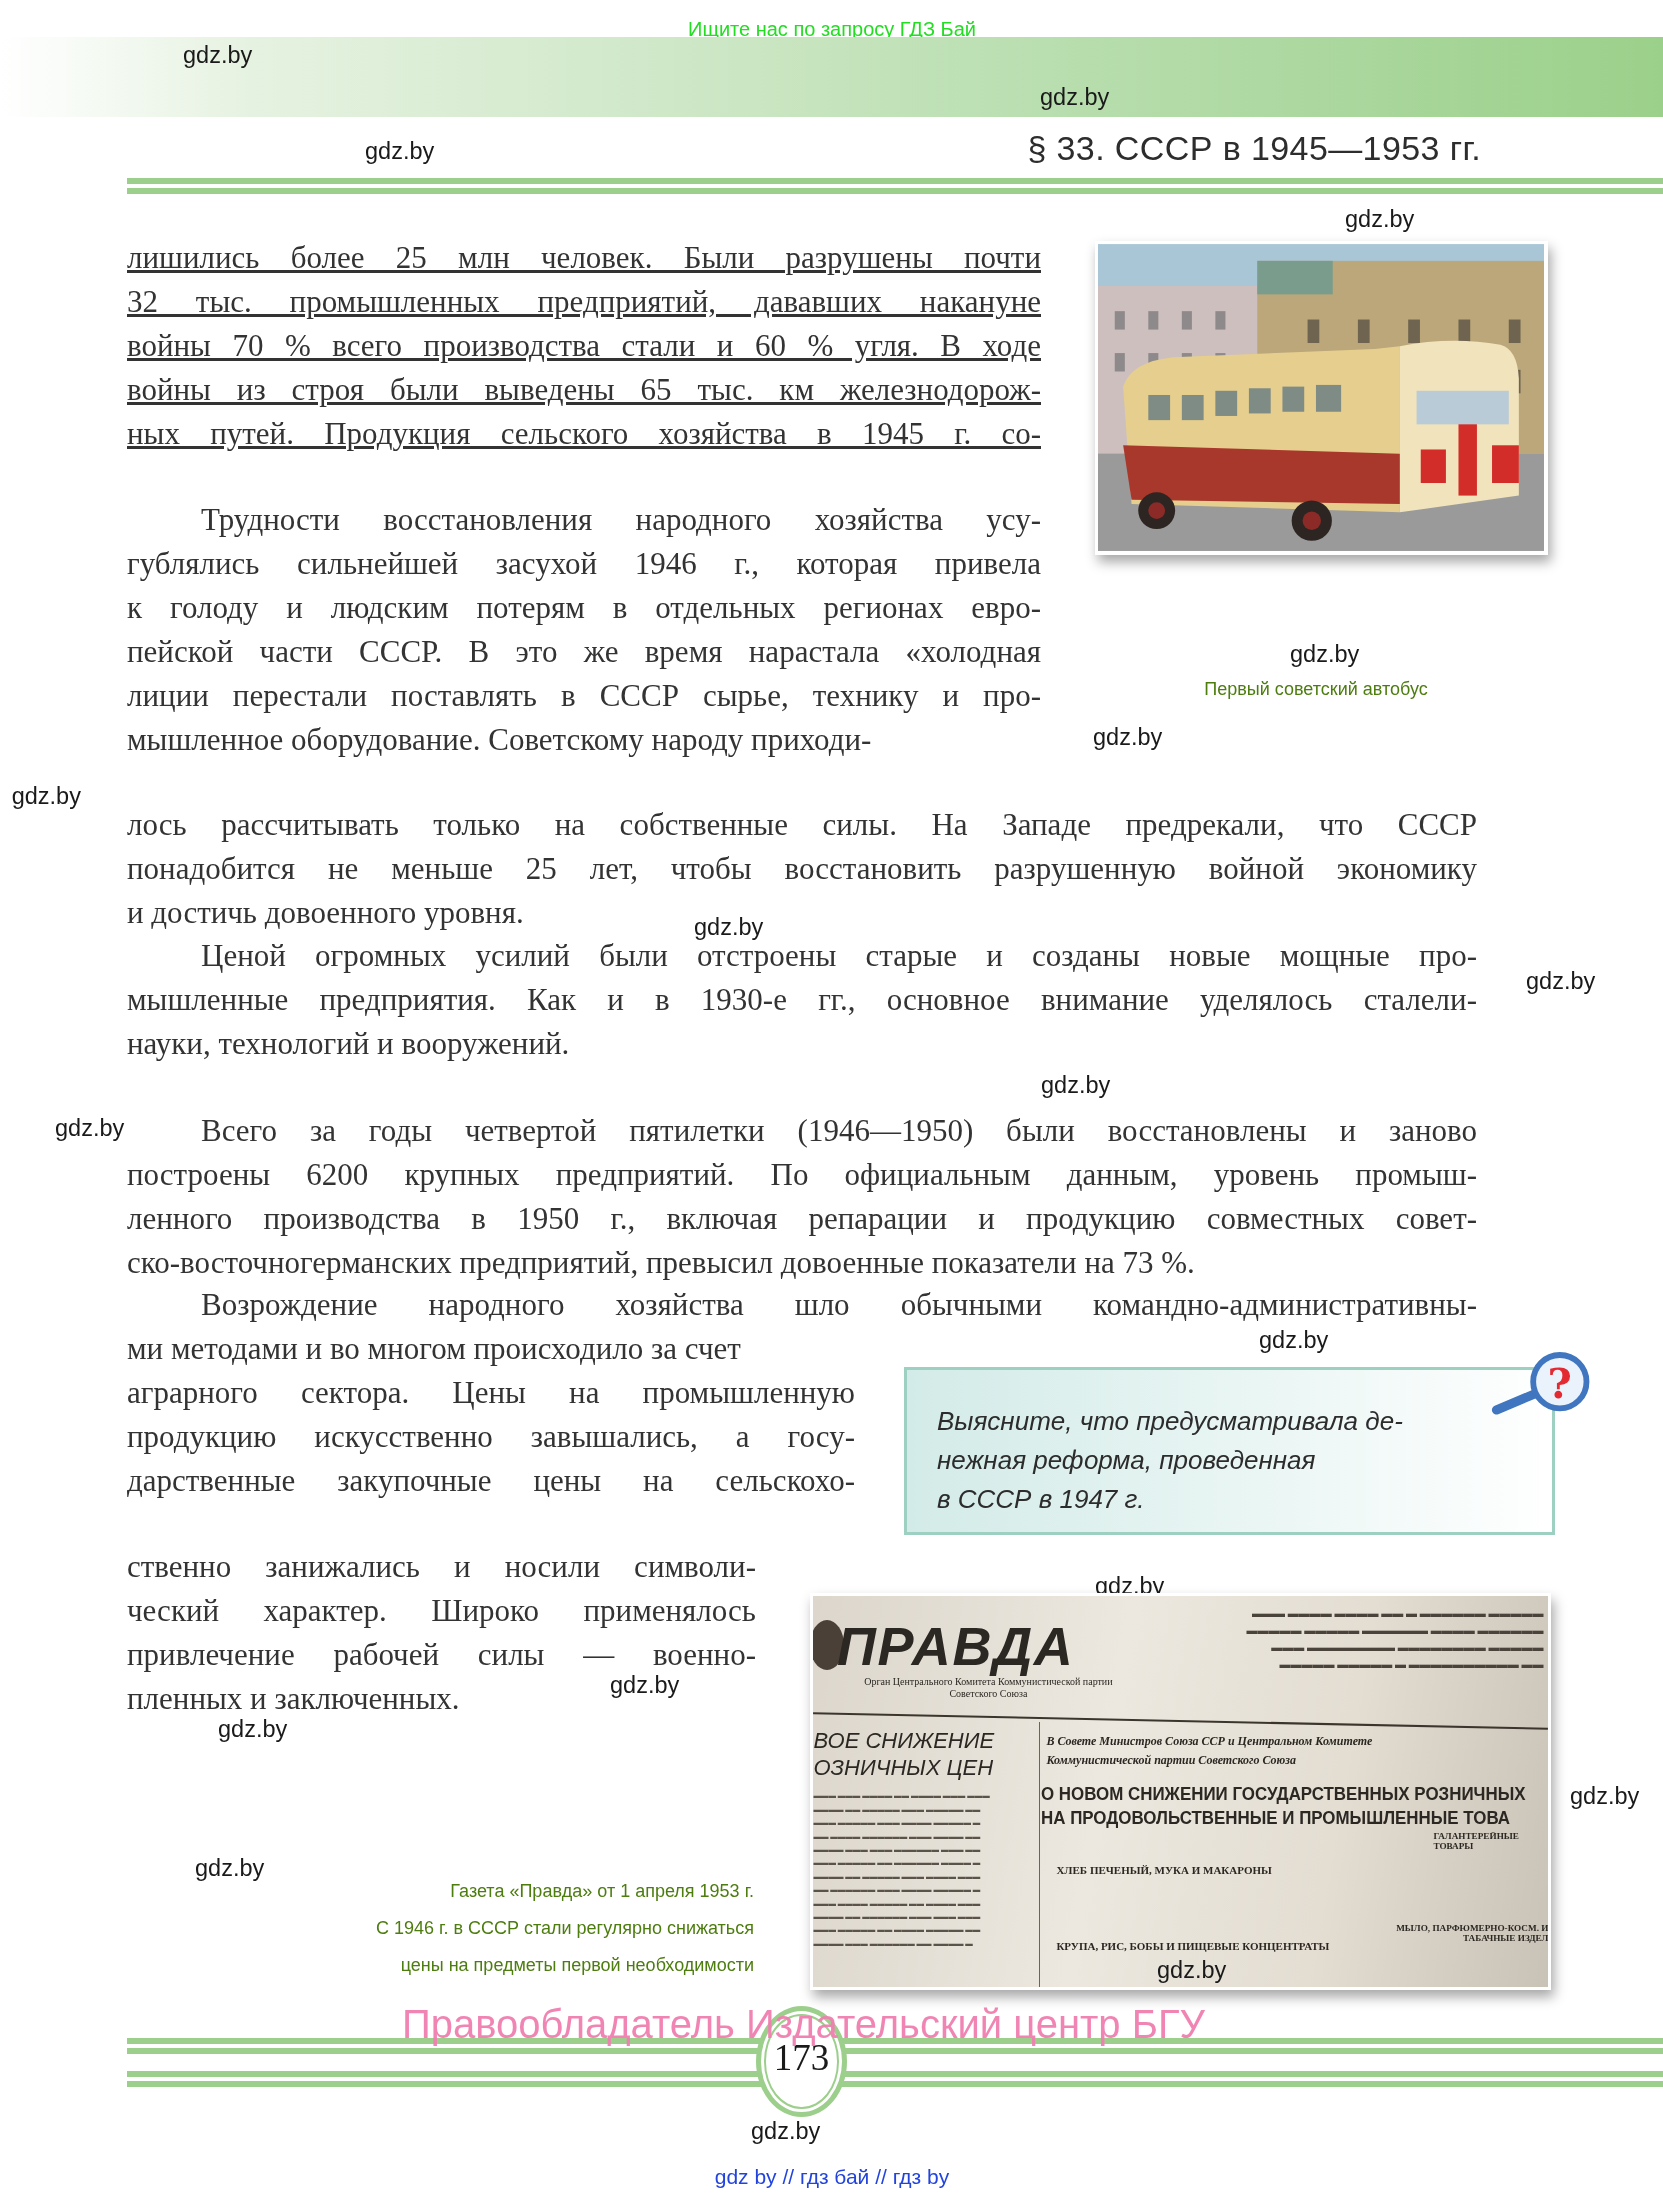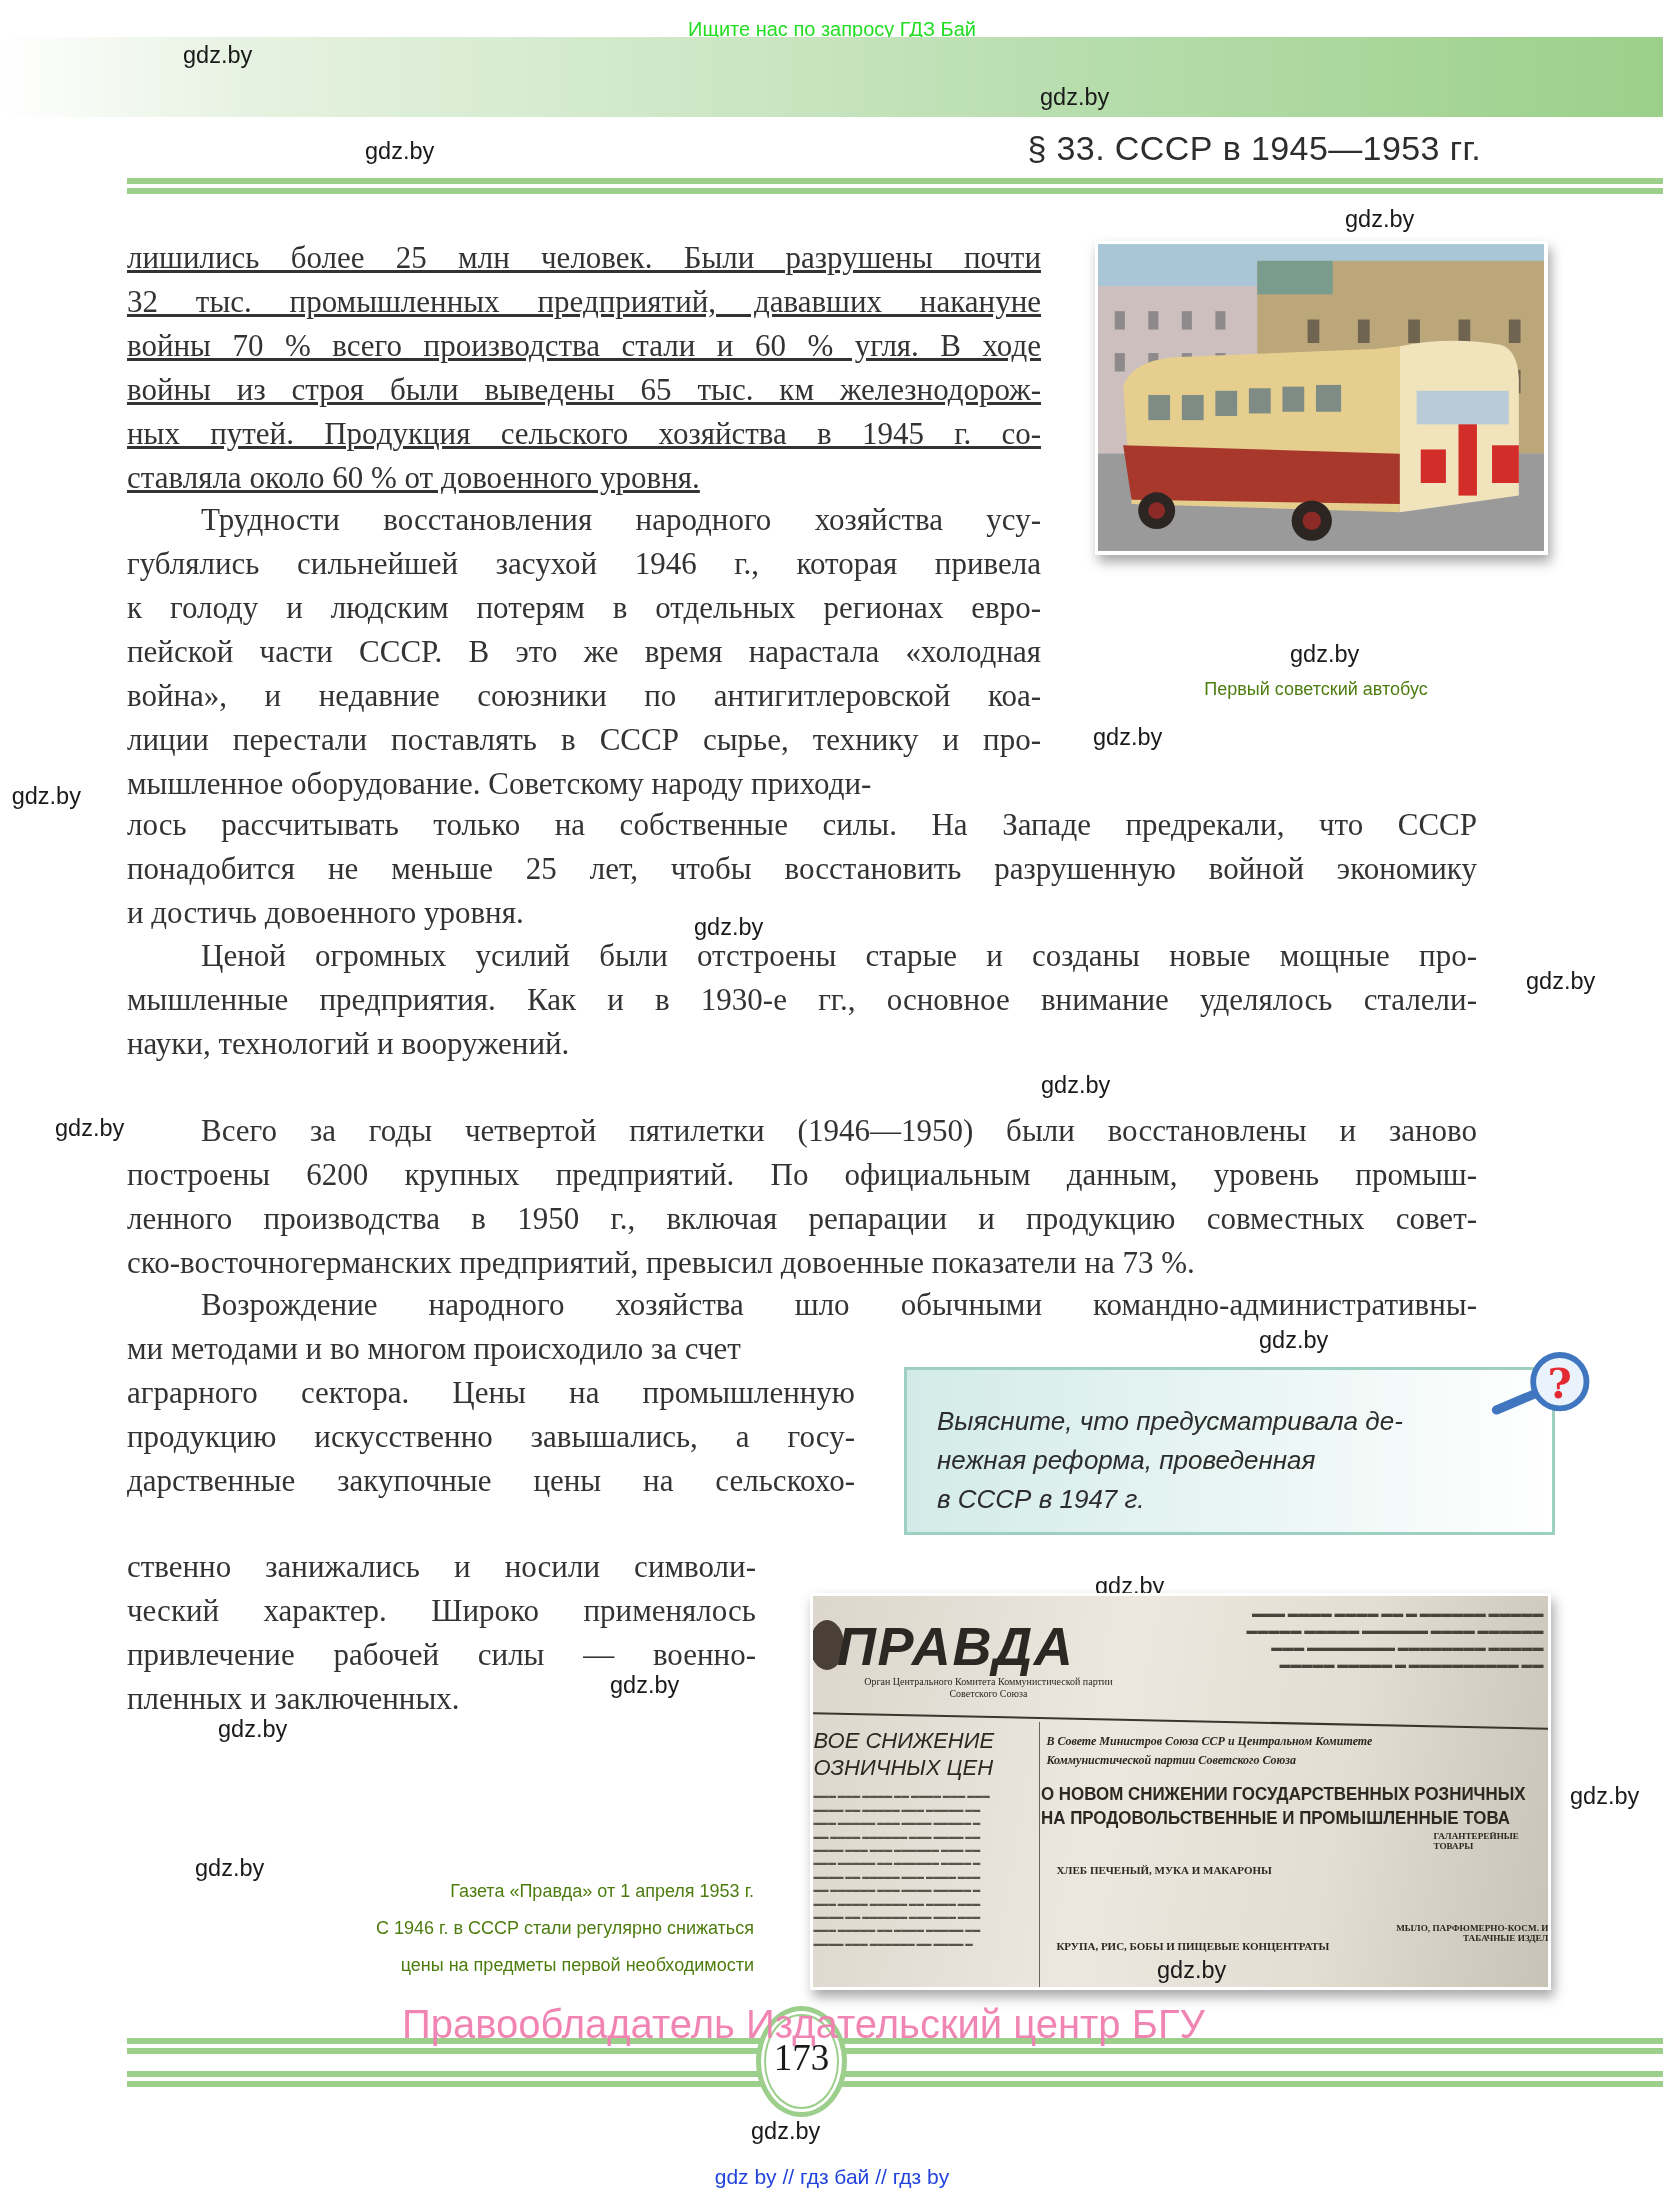--- a/index.html
+++ b/index.html
@@ -58,29 +58,27 @@
 
 <div class="rule" style="left:127px; right:0; top:178px;"></div>
 <div class="rule" style="left:127px; right:0; top:188px;"></div>
 
 <div class="body-text" style="left:127px; top:236px; width:914px;text-decoration:underline;">
   <span class="line">лишились более 25 млн человек. Были разрушены почти</span>
   <span class="line">32 тыс. промышленных предприятий, дававших накануне</span>
   <span class="line">войны 70 % всего производства стали и 60 % угля. В ходе</span>
   <span class="line">войны из строя были выведены 65 тыс. км железнодорож-</span>
   <span class="line">ных путей. Продукция сельского хозяйства в 1945 г. со-</span>
-  <span class="line last">ставляла около 60 % от довоенного уровня.</span>
 </div>
 
 <div class="body-text" style="left:127px; top:498px; width:914px;">
   <span class="line indent">Трудности восстановления народного хозяйства усу-</span>
   <span class="line">гублялись сильнейшей засухой 1946 г., которая привела</span>
   <span class="line">к голоду и людским потерям в отдельных регионах евро-</span>
   <span class="line">пейской части СССР. В это же время нарастала «холодная</span>
-  <span class="line">война», и недавние союзники по антигитлеровской коа-</span>
   <span class="line">лиции перестали поставлять в СССР сырье, технику и про-</span>
   <span class="line last">мышленное оборудование. Советскому народу приходи-</span>
 </div>
 <div class="body-text" style="left:127px; top:803px; width:1350px;">
   <span class="line">лось рассчитывать только на собственные силы. На Западе предрекали, что СССР</span>
   <span class="line">понадобится не меньше 25 лет, чтобы восстановить разрушенную войной экономику</span>
   <span class="line last">и достичь довоенного уровня.</span>
 </div>
 
 <div class="body-text" style="left:127px; top:934px; width:1350px;">

